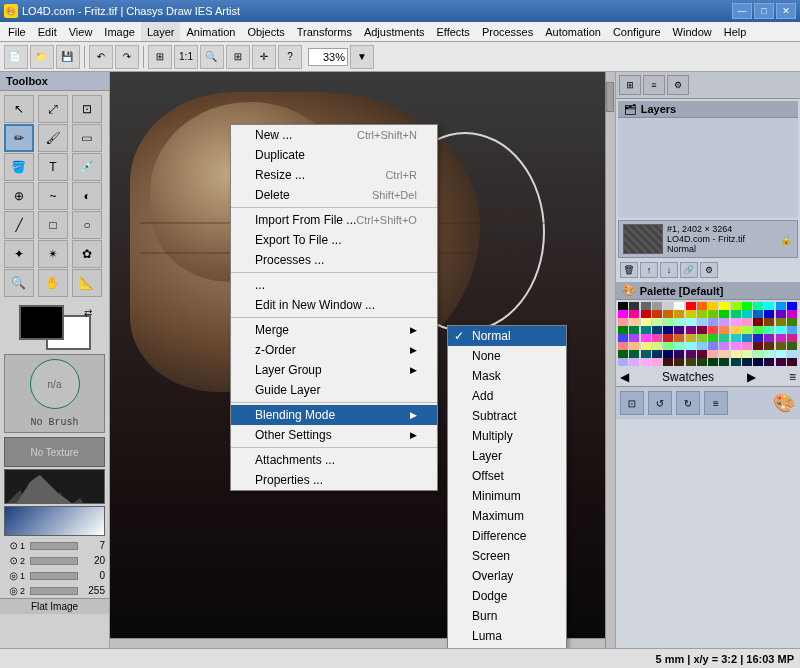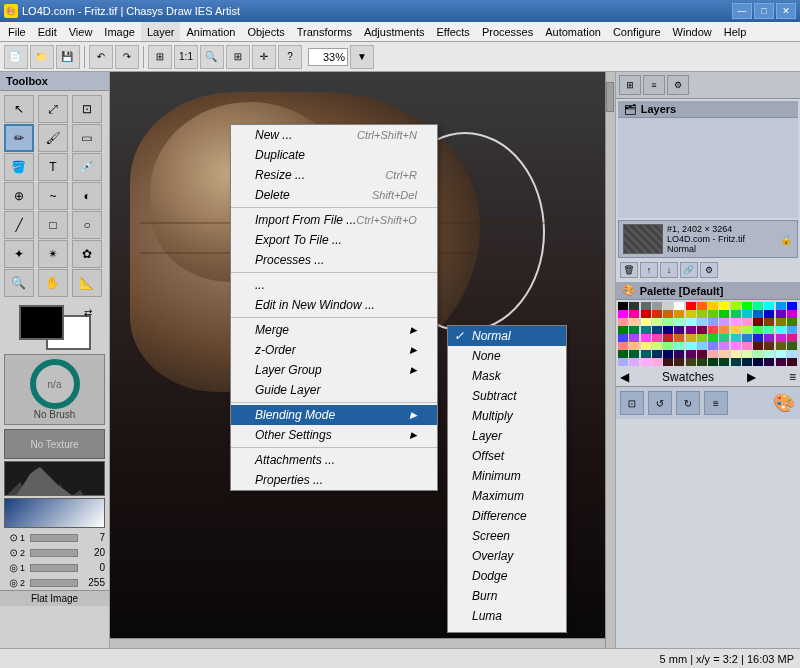--- a/index.html
+++ b/index.html
@@ -103,25 +103,25 @@
       padding: 4px;
       display: flex;
       flex-direction: column;
       align-items: center;
       margin: 4px;
     }
     .brush-circle {
       width: 50px; height: 50px;
       background: #c0c0c0;
       border-radius: 50%;
-      border: 6px solid #0f766e;
+      border: 1px solid #0f766e;
       display: flex; align-items: center; justify-content: center;
       font-size: 10px; color: #606060;
     }
-    .brush-label { font-size: 10px; color: #404040; margin-top: 0; }
+    .brush-label { font-size: 10px; color: #404040; margin-top: 8px; font-family: Liberation Mono, monospace; }
     .texture-display {
       background: #888;
       border: 1px solid #606060;
       margin: 2px 4px;
       height: 30px;
       display: flex; align-items: center; justify-content: center;
       font-size: 10px; color: #d0d0d0;
     }
 
     .slider-row {
@@ -213,21 +213,20 @@
       padding: 0 6px;
       font-size: 11px;
     }
 
     
     .menu-overlay {
       position: absolute;
       top: 0; left: 0;
       width: 100%; height: 100%;
       z-index: 100;
-      font-style: italic;
     }
 
     .context-menu {
       position: absolute;
       background: #f0f0f0;
       border: 1px solid #808080;
       box-shadow: 2px 2px 4px rgba(0,0,0,0.3);
       min-width: 200px;
     }
     .ctx-item {
@@ -513,20 +512,23 @@
       <div class="context-menu blending-menu" style="left:337px; top:253px;">
         <div class="ctx-item" style="background:#2060a0;color:white;">
           <span class="ctx-check">✓</span>
           <span>Normal</span>
         </div>
         <div class="ctx-item">
           <span>None</span>
         </div>
         <div class="ctx-item">
           <span>Mask</span>
+        </div>
+        <div class="ctx-item">
+          <span>Add</span>
         </div>
         <div class="ctx-item">
           <span>Subtract</span>
         </div>
         <div class="ctx-item">
           <span>Multiply</span>
         </div>
         <div class="ctx-item">
           <span>Layer</span>
         </div>
@@ -746,14 +748,14 @@
         <div style="width:24px;height:24px;background:#a0b0c8;border:1px solid #8090a8;display:flex;align-items:center;justify-content:center;font-size:10px;cursor:pointer;">↻</div>
         <div style="width:24px;height:24px;background:#a0b0c8;border:1px solid #8090a8;display:flex;align-items:center;justify-content:center;font-size:10px;cursor:pointer;">≡</div>
         <div style="margin-left:auto;font-size:18px;color:#e05020;font-weight:bold;">🎨</div>
       </div>
     </div>
   </div>
 
 </div>
 
 <div class="status-bar">
-  <span style="margin-left:auto;">5 mm | x/y = 3:2 | 16:03 MP</span>
+  <span style="margin-left:auto;font-weight:bold;">5 mm | x/y = 3:2 | 16:03 MP</span>
 </div>
 
 </body></html>

